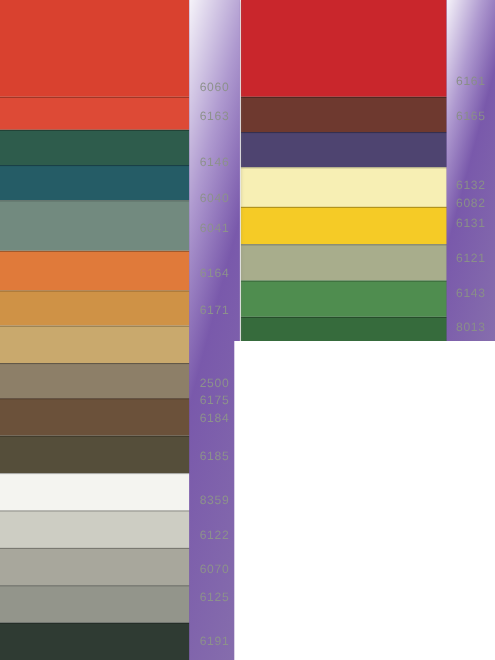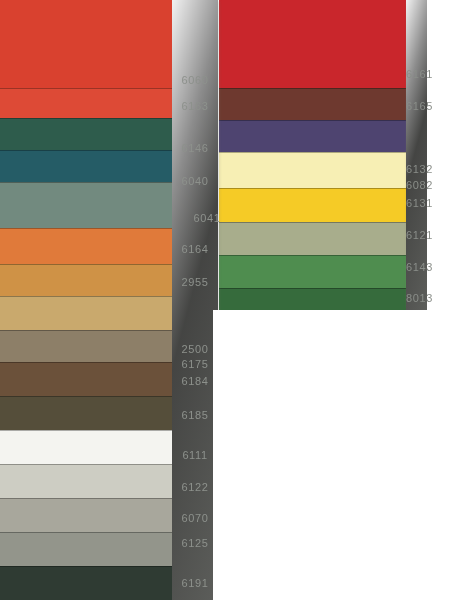--- a/index.html
+++ b/index.html
@@ -44,25 +44,25 @@
     left: 0; right: 0; top: 0;
     height: 1px;
     background: rgba(0,0,0,0.30);
   }
   .swatch-band.first::after { display: none; }
 
   
   .label-strip {
     position: absolute;
     top: 0;
-    background: #000000;
+    background: #4c1d95;
     box-sizing: border-box;
   }
   #left-label-strip  { left: 172px; width: 46px; height: 600px; }
-  #right-label-strip { left: 406px; width: 21px; height: 310px; }
+  #right-label-strip { left: 406px; width: 44px; height: 310px; }
 
   
   .strip-sheen {
     position: absolute;
     inset: 0;
     background:
       linear-gradient(105deg,
         rgba(255,255,255,0.95) 0%,
         rgba(255,255,255,0.55) 26%,
         rgba(226,228,222,0.30) 48%,
@@ -138,28 +138,28 @@
     </div>
 
   <div id="gutter"></div>
 
   <div class="label-strip" id="left-label-strip">
     <div class="strip-sheen"></div>
   <div class="swatch-label" style="top: 74px;">6060</div>
       <div class="swatch-label" style="top: 100px;">6163</div>
       <div class="swatch-label" style="top: 142px; text-align: center;">6146</div>
       <div class="swatch-label" style="top: 175px;">6040</div>
-      <div class="swatch-label" style="top: 212px; padding-left: 12px;">6041</div>
+      <div class="swatch-label" style="top: 202px;">6041</div>
       <div class="swatch-label" style="top: 243px;">6164</div>
-      <div class="swatch-label" style="top: 276px;">2955</div>
+      <div class="swatch-label" style="top: 276px;">6171</div>
       <div class="swatch-label" style="top: 322px; margin-top: 36px;">6175</div>
       <div class="swatch-label" style="top: 343px;">2500</div>
       <div class="swatch-label" style="top: 375px;">6184</div>
       <div class="swatch-label" style="top: 409px;">6185</div>
-      <div class="swatch-label" style="top: 449px;">6111</div>
+      <div class="swatch-label" style="top: 449px;">8359</div>
       <div class="swatch-label" style="top: 481px;">6122</div>
       <div class="swatch-label" style="top: 512px;">6070</div>
       <div class="swatch-label" style="top: 514px; margin-top: 23px;">6125</div>
       <div class="swatch-label" style="top: 577px;">6191</div>
     </div>
 
   <div class="label-strip" id="right-label-strip">
     <div class="strip-sheen"></div>
   <div class="swatch-label" style="top: 68px;">6161</div>
       <div class="swatch-label" style="top: 100px;">6165</div>

